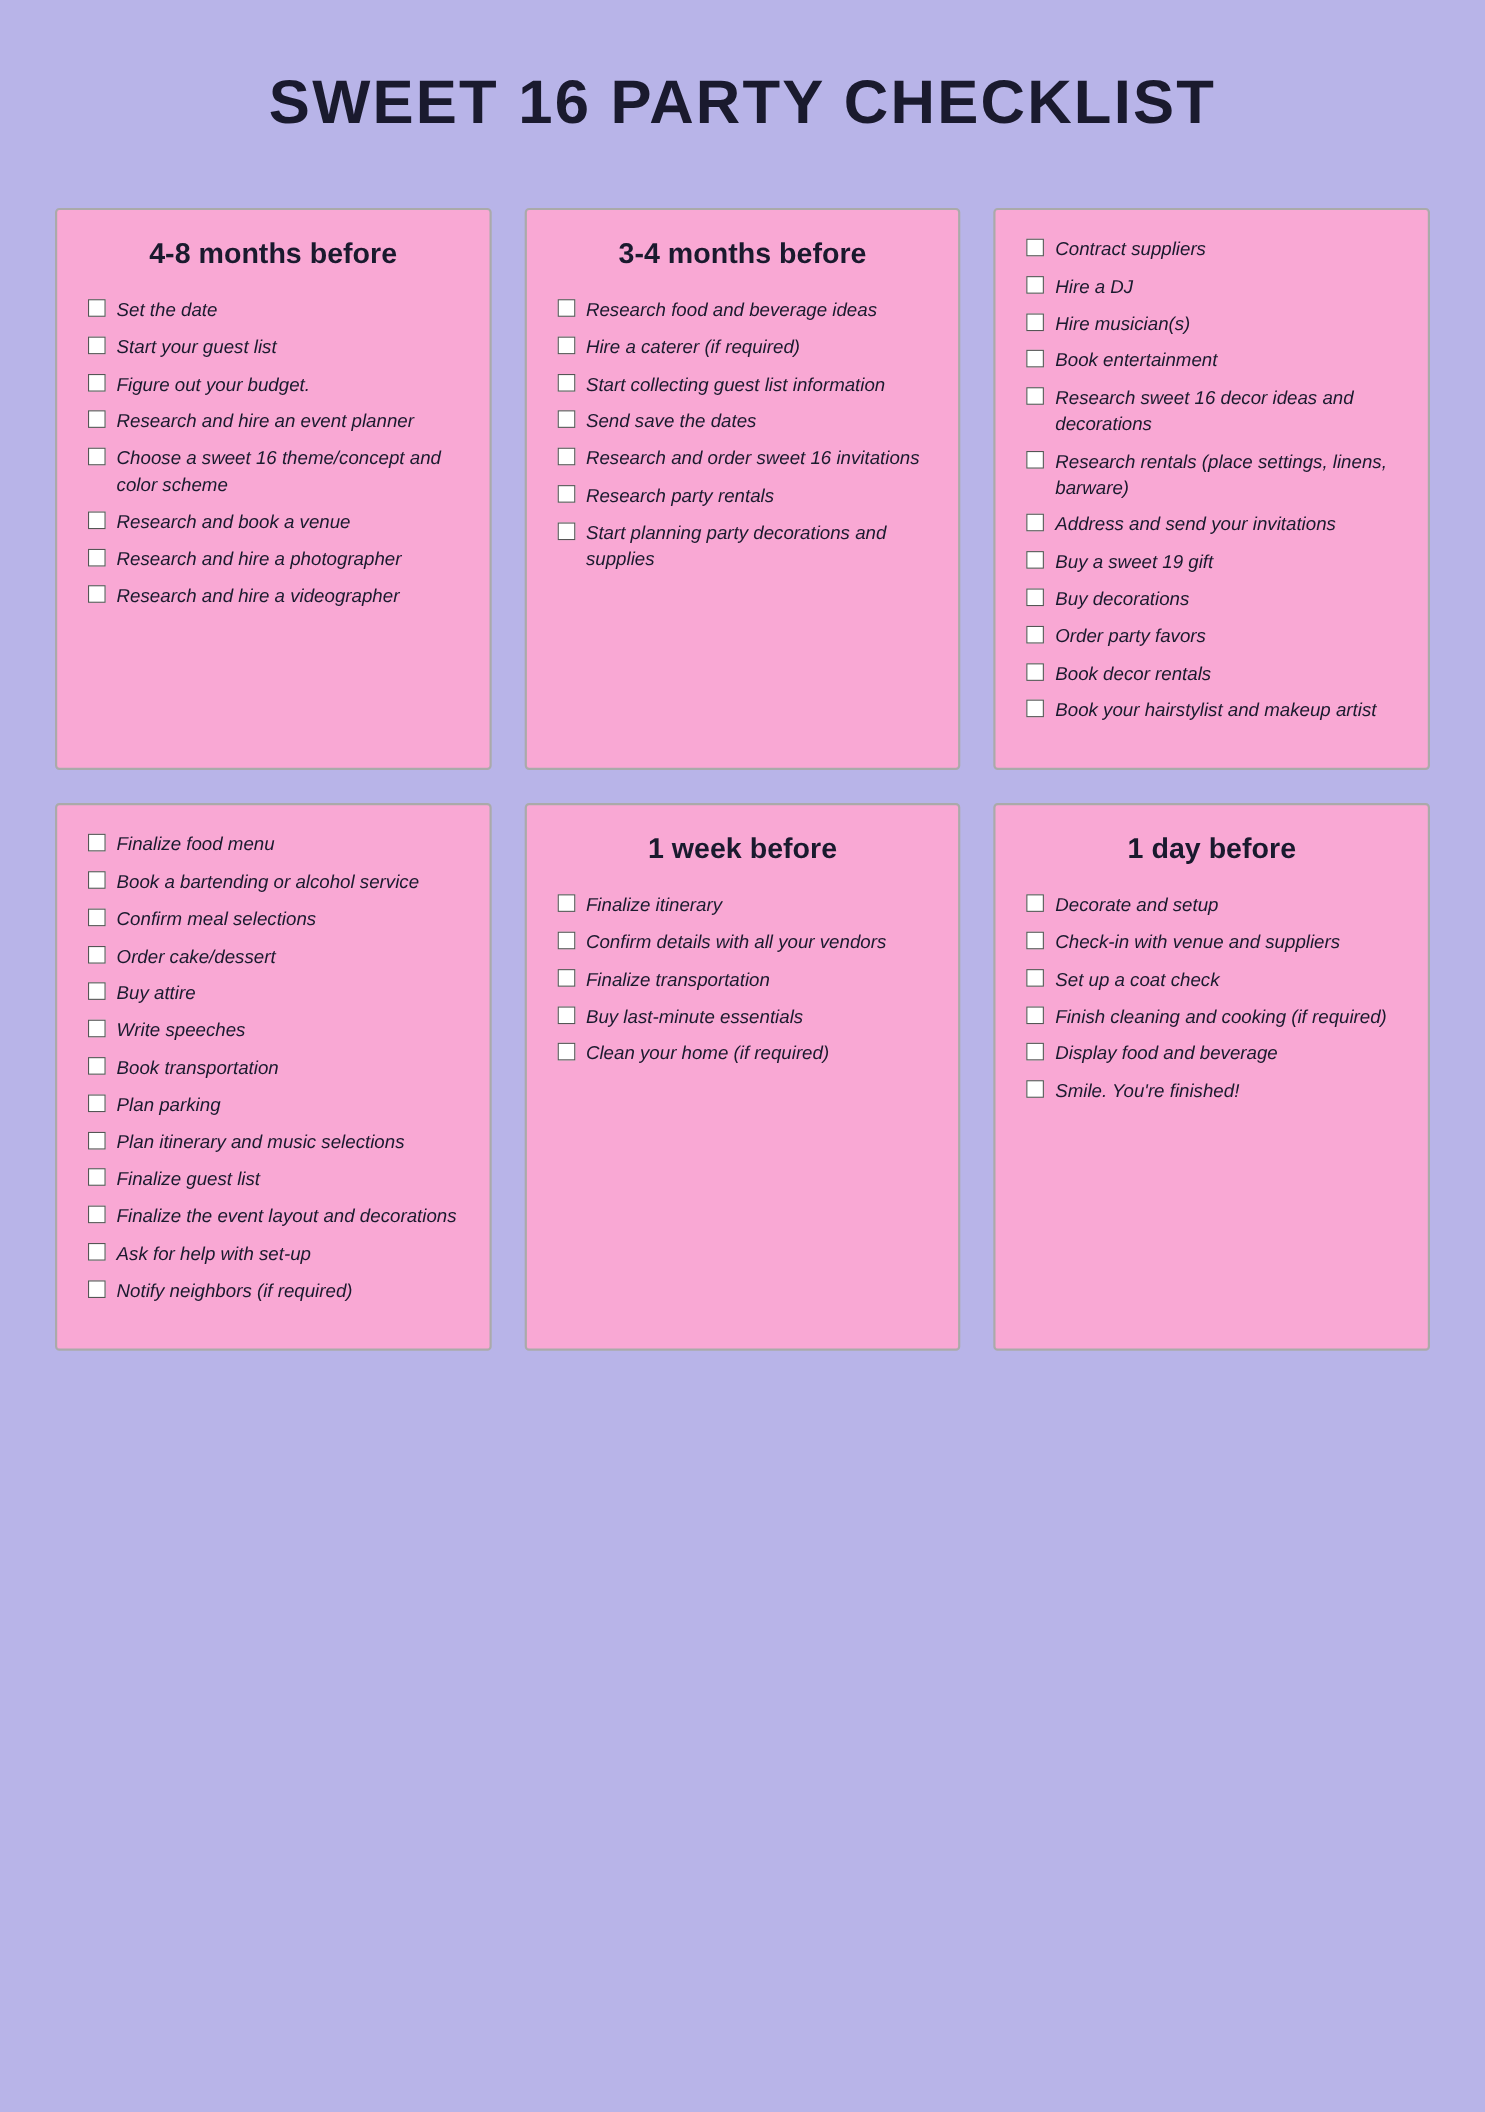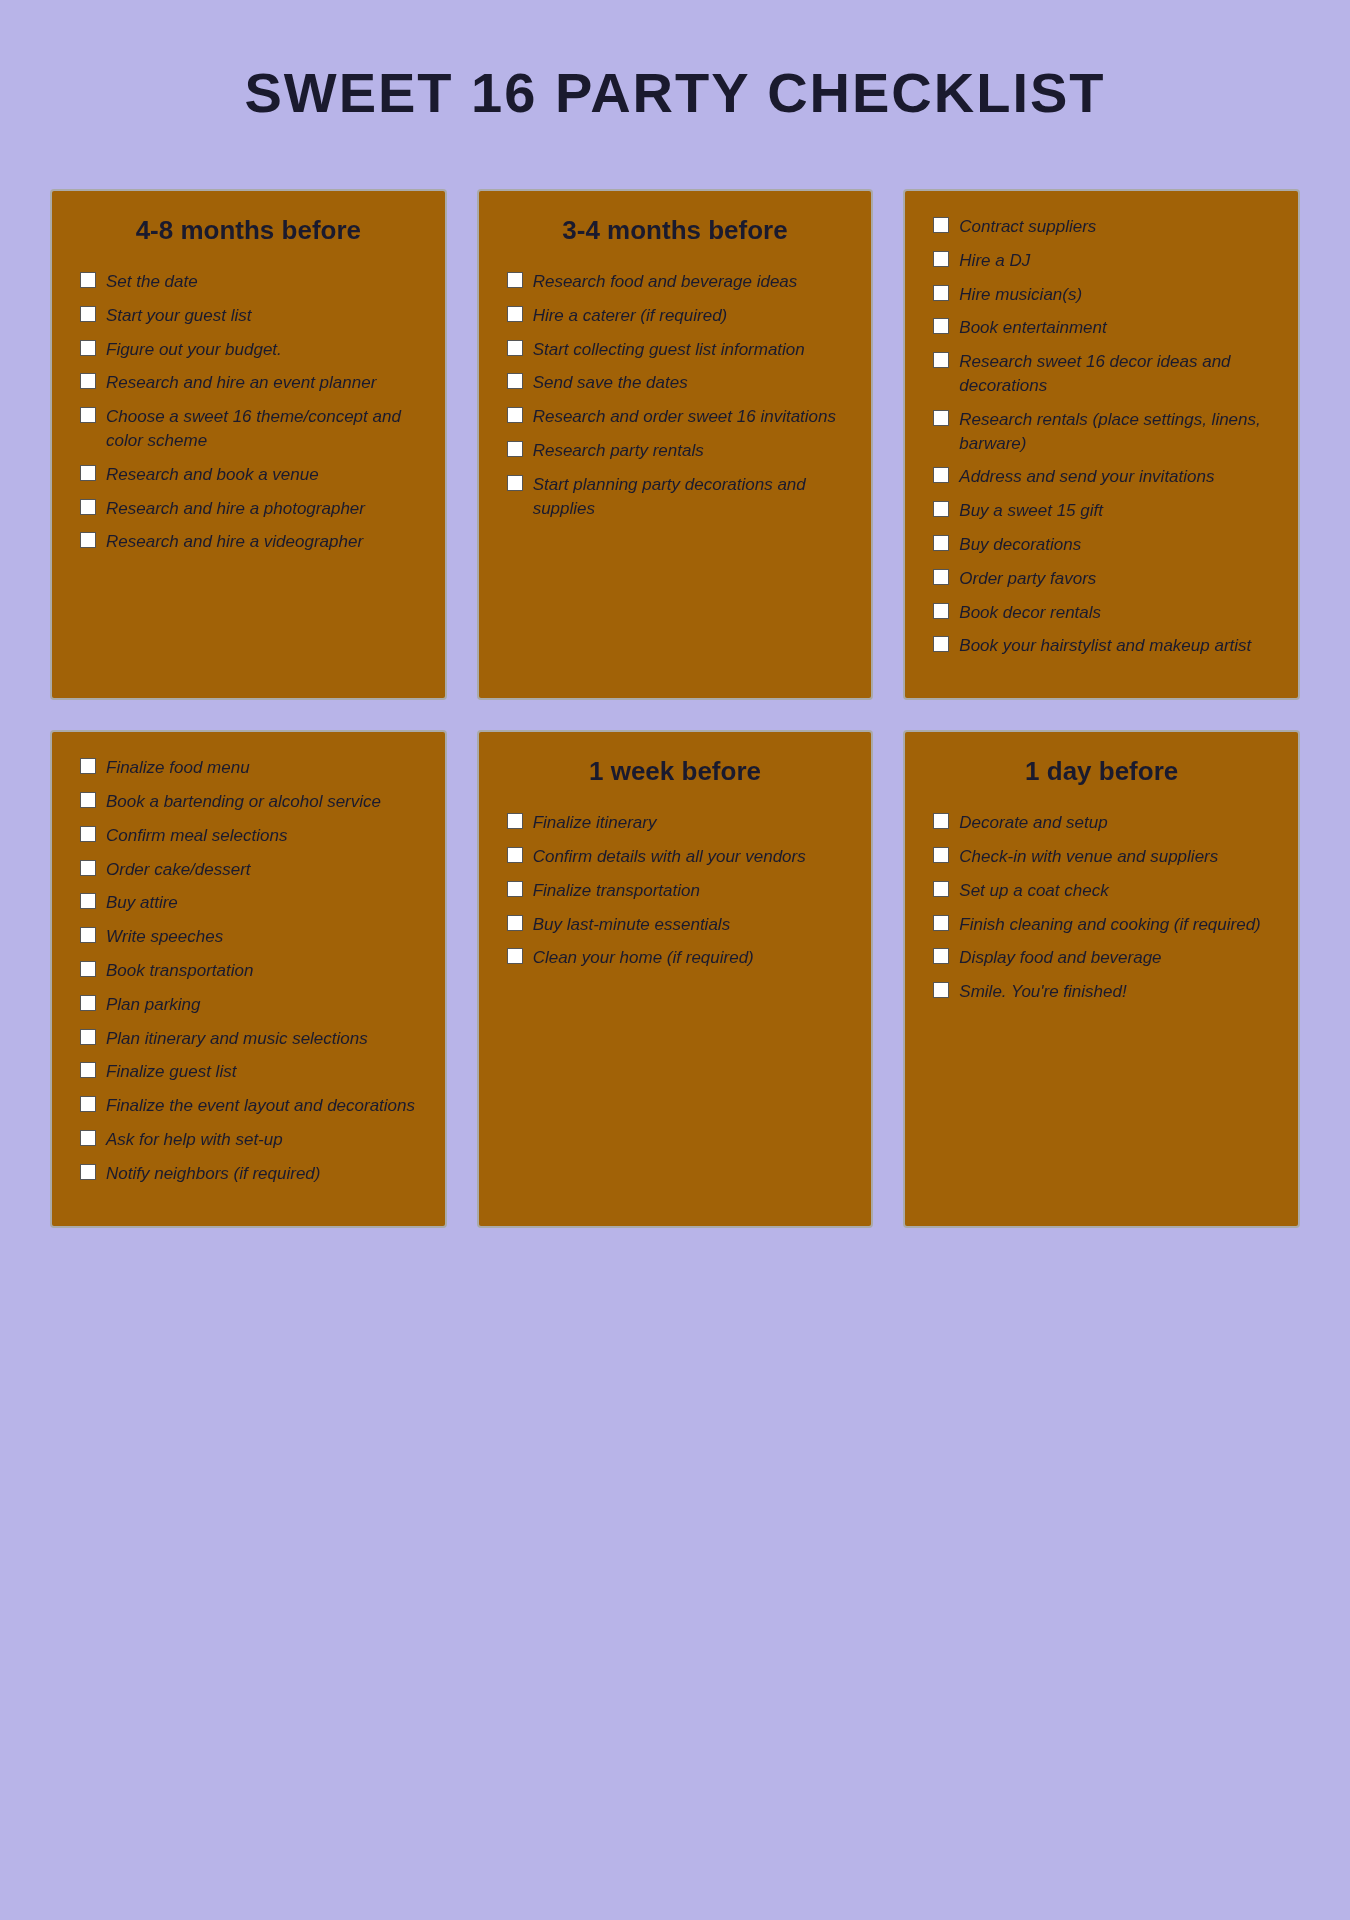--- a/index.html
+++ b/index.html
@@ -19,21 +19,21 @@
       margin-bottom: 64px;
       padding-top: 20px;
     }
     .grid {
       display: grid;
       grid-template-columns: repeat(3, 1fr);
       gap: 30px;
       margin-bottom: 30px;
     }
     .card {
-      background: #a16207;
+      background: #f9a8d4;
       border: 2px solid #aaa;
       border-radius: 4px;
       padding: 24px 28px 30px 28px;
     }
     .card-title {
       text-align: center;
       font-size: 26px;
       font-weight: 800;
       color: #1a1a2e;
       margin-bottom: 20px;
@@ -158,21 +158,21 @@
       <div class="check-item">
         <span class="checkbox"></span>
         <span class="item-text">Research rentals (place settings, linens, barware)</span>
       </div>
       <div class="check-item">
         <span class="checkbox"></span>
         <span class="item-text">Address and send your invitations</span>
       </div>
       <div class="check-item">
         <span class="checkbox"></span>
-        <span class="item-text">Buy a sweet 15 gift</span>
+        <span class="item-text">Buy a sweet 19 gift</span>
       </div>
       <div class="check-item">
         <span class="checkbox"></span>
         <span class="item-text">Buy decorations</span>
       </div>
       <div class="check-item">
         <span class="checkbox"></span>
         <span class="item-text">Order party favors</span>
       </div>
       <div class="check-item">

